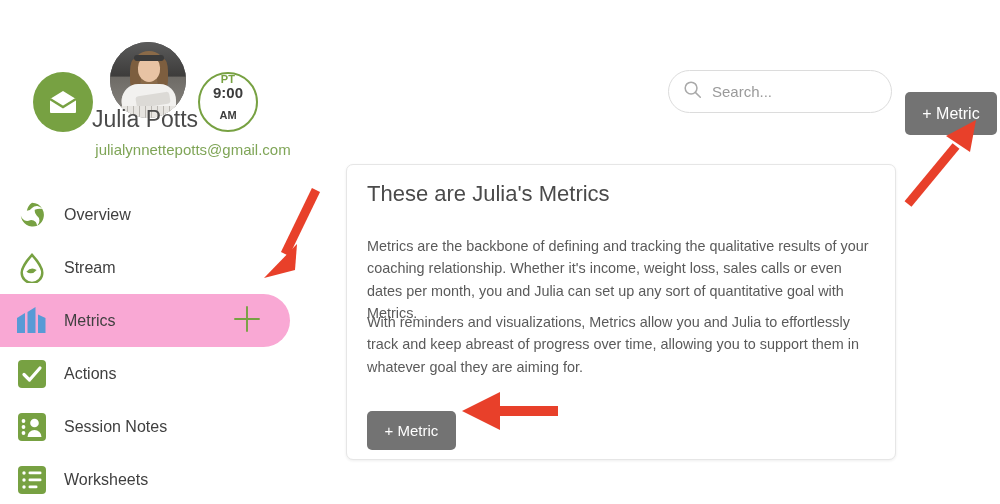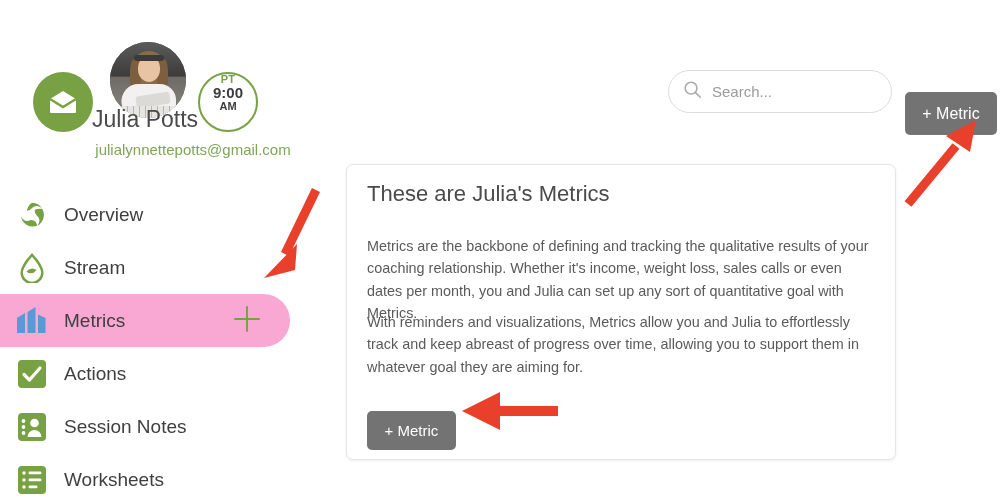--- a/index.html
+++ b/index.html
@@ -47,39 +47,39 @@
     background: repeating-linear-gradient(90deg, #e7e5e1 0 5px, #b9b6b1 5px 6px); }
 
   .pt-badge {
     position: absolute; left: 198px; top: 42px; width: 60px; height: 60px;
     border-radius: 50%; border: 2px solid #77a142; background: #fff;
     display: flex; flex-direction: column; align-items: center; justify-content: flex-start;
     line-height: 1.02;
   }
   .pt-tz { font-size: 11px; color: #77a142; font-weight: 700; letter-spacing: .3px; }
   .pt-time { font-size: 15px; color: #3c3c3c; font-weight: 700; }
-  .pt-mer { font-size: 11px; color: #3c3c3c; font-weight: 700; }
+  .pt-mer { font-size: 11px; color: #3c3c3c; font-weight: 700; margin-top: 9px; }
 
   .user-name {
     position: absolute; left: 0; top: 106px; width: 290px; text-align: center;
     font-size: 23px; color: #4a4a4a;
   }
   .user-email {
     position: absolute; left: 0; top: 141px; width: 290px; text-align: center;
     font-size: 15px; color: #7fa557; margin-left: 48px;
   }
 
   .nav { position: absolute; left: 0; top: 188px; width: 310px; }
   .nav-item {
     position: relative; display: flex; align-items: center;
     height: 53px; padding-left: 14px; cursor: pointer;
   }
   .nav-item.active { background: #f9a8d4; border-radius: 0 28px 28px 0; width: 290px; }
   .nav-ico { width: 36px; height: 36px; flex: 0 0 36px; display: flex; align-items: center; justify-content: center; }
-  .nav-label { margin-left: 14px; font-size: 19px; color: #3f3f3f; }
+  .nav-label { margin-left: 14px; font-size: 16px; color: #3f3f3f; }
   .nav-plus { position: absolute; right: 28px; top: 50%; transform: translateY(-50%); }
 
   
   .tabbar { position: absolute; left: 310px; top: 0; width: 690px; height: 60px; }
   .tabline { position: absolute; left: 12px; top: 58px; width: 678px; height: 1px; background: #d8d8d8; }
   .tab {
     position: absolute; top: 16px; height: 43px;
     display: flex; align-items: center; justify-content: center;
     font-size: 16px; cursor: pointer;
   }

